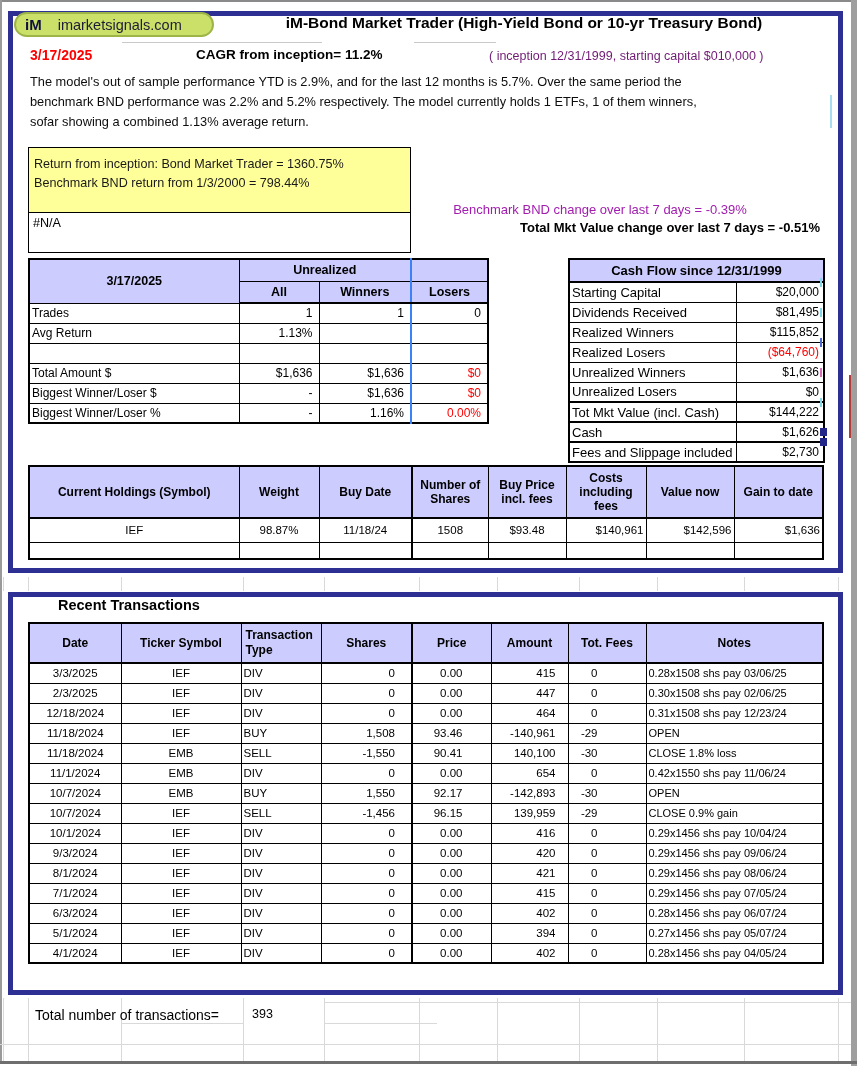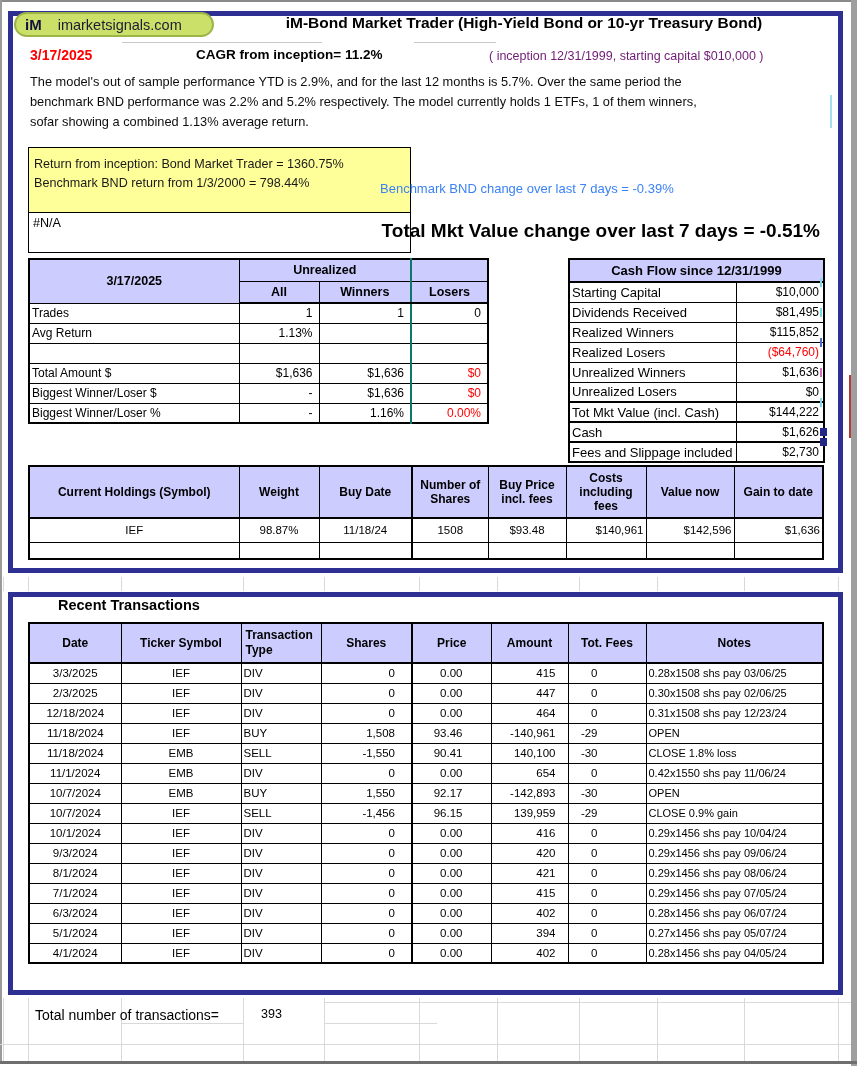--- a/index.html
+++ b/index.html
@@ -37,37 +37,37 @@
   .intro{left:30px;top:72px;width:800px;font-size:12.8px;line-height:20px;color:#0d0d0d;}
 
   .returns-box{
     left:28px;top:147px;width:383px;height:66px;background:#ffff99;border:1px solid #000;
     box-sizing:border-box;padding:7px 0 0 5px;font-size:12.6px;line-height:19px;color:#1a1a1a;
   }
   .na-cell{
     left:28px;top:212px;width:383px;height:41px;border:1px solid #000;box-sizing:border-box;
     background:#fff;font-size:12.6px;padding:3px 0 12px 4px;
   }
-  .bench-line{left:380px;top:181px;width:440px;text-align:left;font-size:13px;color:#3b82f6;}
-  .mkt-line{left:380px;top:220px;width:440px;text-align:right;font-size:19px;font-weight:bold;}
+  .bench-line{left:380px;top:202px;width:440px;text-align:center;font-size:13px;color:#a21caf;}
+  .mkt-line{left:380px;top:220px;width:440px;text-align:right;font-size:13px;font-weight:bold;}
 
   
   table{border-collapse:collapse;table-layout:fixed;}
   th,td{border:1px solid #000;overflow:hidden;white-space:nowrap;box-sizing:border-box;}
   th{background:#ccccff;font-weight:bold;text-align:center;}
   td{background:#fff;font-size:11.5px;height:20px;padding:0 2px;}
   .red{color:#ff0000;}
 
   
   #stats{left:28px;top:258px;}
   #stats table{border:2px solid #000;width:459px;}
   #stats th{font-size:12.5px;height:22px;}
   #stats td:nth-child(1){text-align:left;font-size:12px;}
   #stats td:nth-child(2),#stats td:nth-child(3),#stats td:nth-child(4){text-align:right;padding-right:6px;font-size:12px;}
-  #stats th.sep,#stats td:nth-child(3){border-right:2px solid #0f766e;}
+  #stats th.sep,#stats td:nth-child(3){border-right:2px solid #3b82f6;}
   #stats thead tr:last-child th{border-bottom:2px solid #000;}
 
   
   #cashflow{left:568px;top:258px;}
   #cashflow table{border:2px solid #000;width:255px;}
   #cashflow th{font-size:13px;height:23px;}
   #cashflow td:nth-child(1){text-align:left;font-size:13px;}
   #cashflow td:nth-child(2){text-align:right;padding-right:4px;font-size:12px;}
   #cashflow tr.thick-top td{border-top:2px solid #000;}
   #cashflow thead th{border-bottom:2px solid #000;}
@@ -93,21 +93,21 @@
   #txn thead th{border-bottom:2px solid #000;}
   #txn td:nth-child(1),#txn td:nth-child(2){text-align:center;}
   #txn td:nth-child(3){text-align:left;}
   #txn td:nth-child(4){text-align:right;padding-right:16px;}
   #txn td:nth-child(5){text-align:right;padding-right:28px;}
   #txn td:nth-child(6){text-align:right;padding-right:12px;}
   #txn td:nth-child(7){text-align:right;padding-right:48px;}
   #txn td:nth-child(8){text-align:left;font-size:11px;}
 
   .footer-label{left:35px;top:1007px;font-size:14px;}
-  .footer-value{left:261px;top:1007px;font-size:12.5px;}
+  .footer-value{left:252px;top:1007px;font-size:12.5px;}
 
   .gridline{position:absolute;background:#d9d9d9;z-index:0;}
   .tickmark{position:absolute;z-index:2;}
   .scroll-red{position:absolute;left:849px;top:375px;width:2px;height:63px;background:#b23b3b;z-index:3;}
   .blue-tick{position:absolute;left:830px;top:95px;width:2px;height:33px;background:#a8dcef;z-index:2;}
 </style>
 </head>
 <body>
 
 <div class="page">
@@ -245,21 +245,21 @@
           <col style="width:88px">
         </colgroup>
       <thead>
         <tr>
             <th colspan="2">Cash Flow since 12/31/1999</th>
           </tr>
       </thead>
       <tbody>
           <tr>
             <td>Starting Capital</td>
-            <td>$10,000</td>
+            <td>$20,000</td>
           </tr>
           <tr>
             <td>Dividends Received</td>
             <td>$81,495</td>
           </tr>
           <tr>
             <td>Realized Winners</td>
             <td>$115,852</td>
           </tr>
           <tr>

